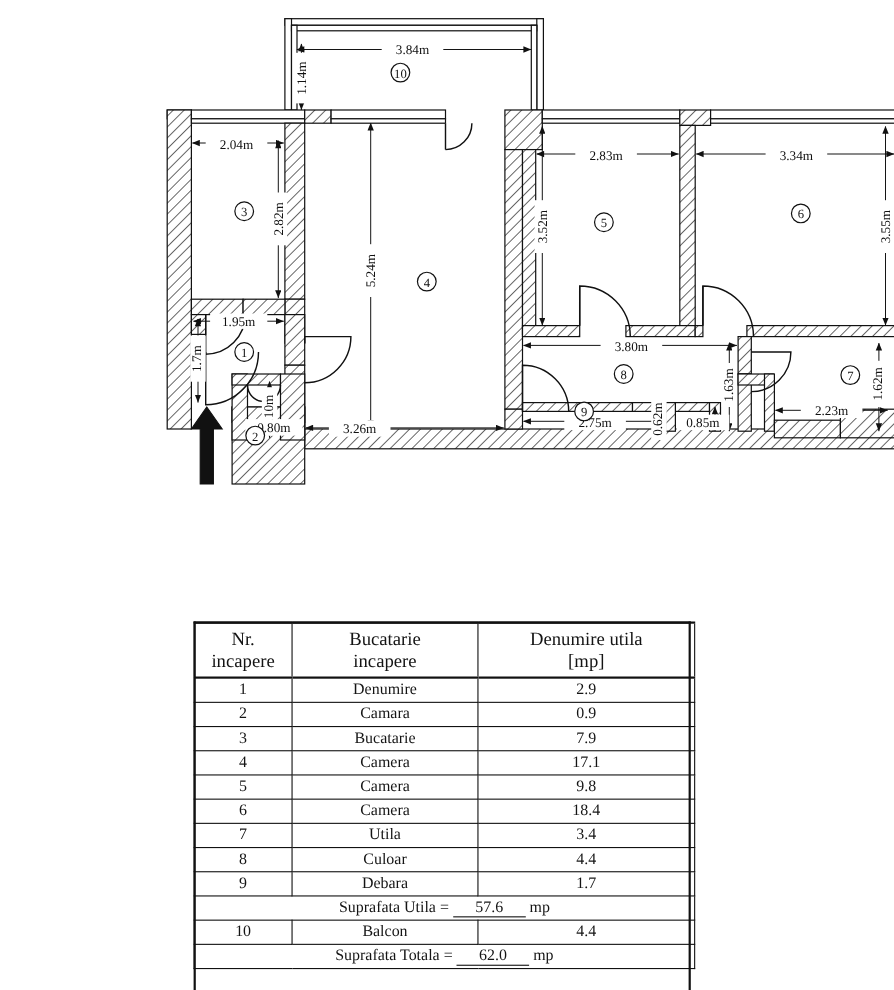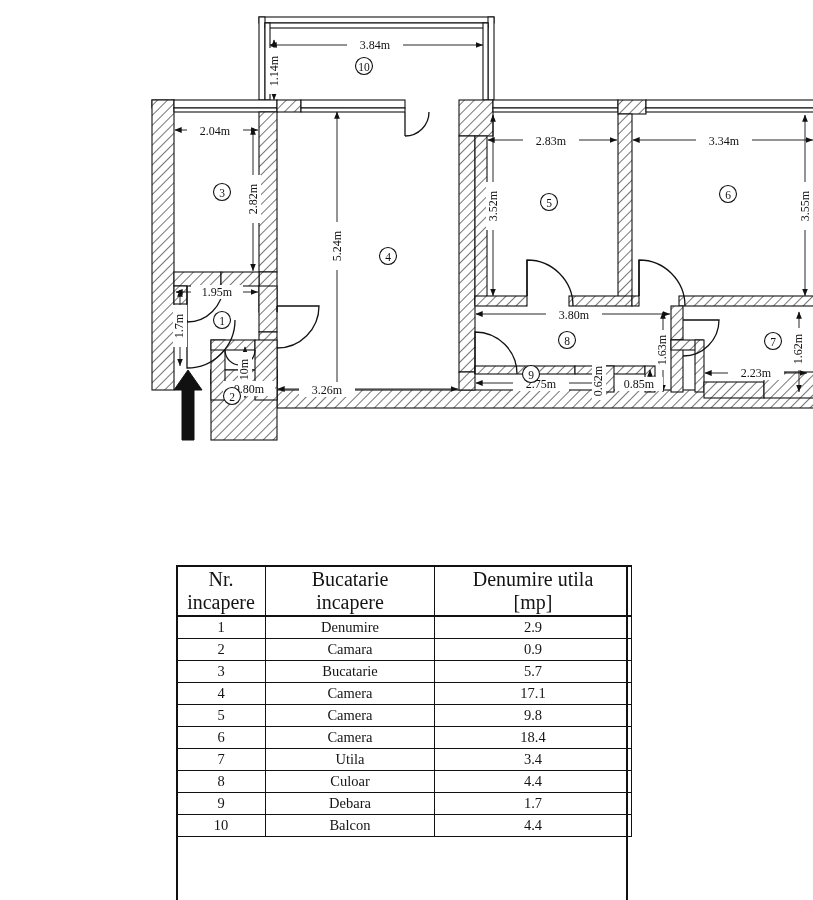--- a/index.html
+++ b/index.html
@@ -44,21 +44,21 @@
   table.room-table td, table.room-table th {
     border: 1px solid #111;
     padding: 0;
     text-align: center;
     font-weight: normal;
     line-height: 1.15;
     background: #fff;
   }
   table.room-table th {
     height: 48px;
-    font-size: 20px;
+    font-size: 17px;
     vertical-align: middle;
   }
   table.room-table td {
     height: 21px;
     vertical-align: middle;
   }
   .col-nr { width: 88px; }
   .col-name { width: 168px; }
   .col-area { width: 196px; }
   .thick-top { border-top: 2px solid #111 !important; }
@@ -450,21 +450,21 @@
           <td class="col-area thick-top">2.9</td>
         </tr>
         <tr>
           <td class="col-nr">2</td>
           <td class="col-name">Camara</td>
           <td class="col-area">0.9</td>
         </tr>
         <tr>
           <td class="col-nr">3</td>
           <td class="col-name">Bucatarie</td>
-          <td class="col-area">5.7</td>
+          <td class="col-area">7.9</td>
         </tr>
         <tr>
           <td class="col-nr">4</td>
           <td class="col-name">Camera</td>
           <td class="col-area">17.1</td>
         </tr>
         <tr>
           <td class="col-nr">5</td>
           <td class="col-name">Camera</td>
           <td class="col-area">9.8</td>
@@ -482,21 +482,27 @@
         <tr>
           <td class="col-nr">8</td>
           <td class="col-name">Culoar</td>
           <td class="col-area">4.4</td>
         </tr>
         <tr>
           <td class="col-nr">9</td>
           <td class="col-name">Debara</td>
           <td class="col-area">1.7</td>
         </tr>
+        <tr class="summary-row">
+          <td colspan="3"><span class="summary-inner"><span>Suprafata Utila =</span> <span class="val-underline">57.6</span> <span>mp</span></span></td>
+        </tr>
         <tr>
           <td class="col-nr">10</td>
           <td class="col-name">Balcon</td>
           <td class="col-area">4.4</td>
+        </tr>
+        <tr class="total-row">
+          <td colspan="3"><span class="summary-inner"><span>Suprafata Totala =</span> <span class="val-underline">62.0</span> <span>mp</span></span></td>
         </tr>
       </tbody>
   </table>
 </div>
 <div class="outer-frame"></div>
 
 </body></html>

